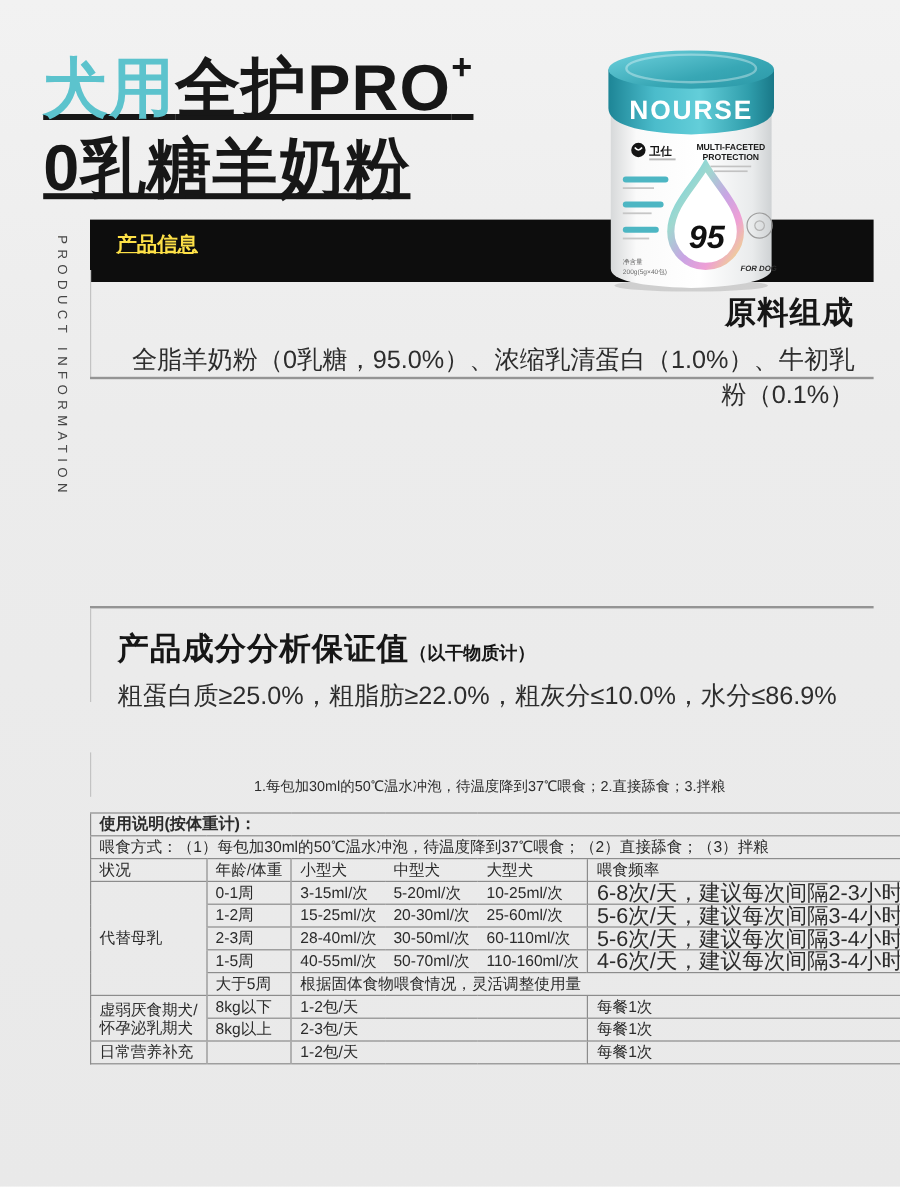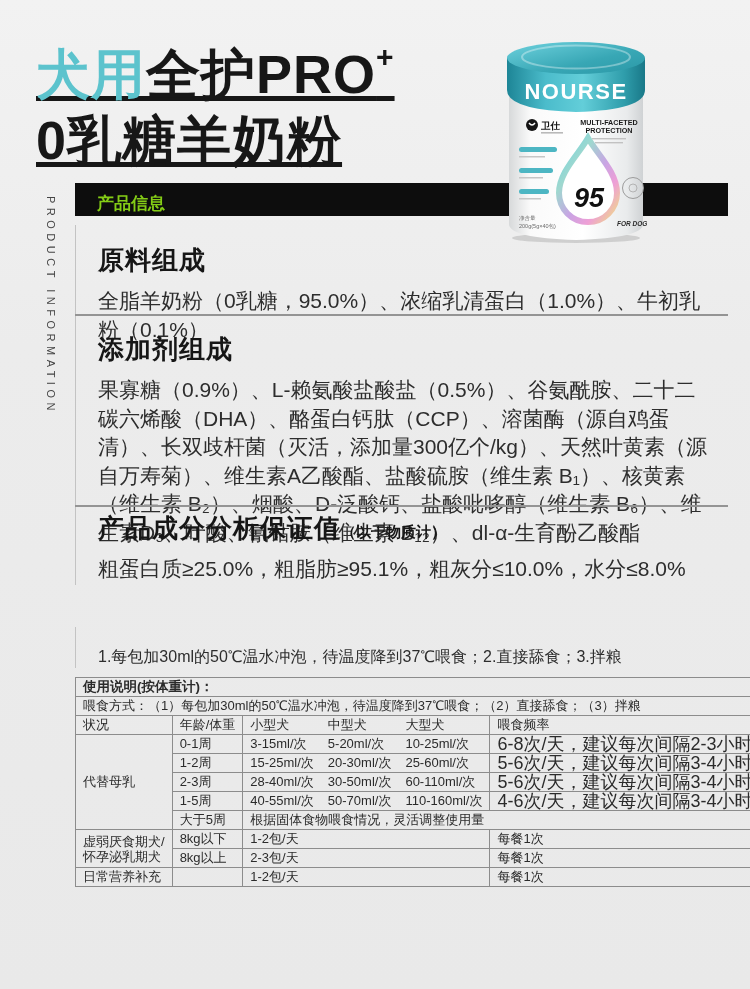--- a/index.html
+++ b/index.html
@@ -12,34 +12,34 @@
   
   .title { position:absolute; left:36px; top:24px; font-weight:900; color:#171717;
            font-size:54px; line-height:66px; letter-spacing:1px;text-decoration:underline; }
   .title .teal { color:#5cc3cd; }
   .title sup { font-size:30px; font-weight:900; vertical-align:26px; }
   
   .side-label { position:absolute; left:57px; top:196px; transform:rotate(90deg);
                 transform-origin:0 0; white-space:nowrap; font-size:11px;
                 letter-spacing:4.5px; color:#454545; }
   
-  .bar { position:absolute; left:75px; width:653px; height:33px; background:#0d0d0d;
-         color:#84cc16; font-size:17px; font-weight:bold; line-height:42px;
-         padding-left:22px; }
+  .bar { position:absolute; left:75px; width:653px; height:52px; background:#0d0d0d;
+         color:#fde047; font-size:17px; font-weight:bold; line-height:42px;
+         padding-left:22px;text-decoration:underline; }
   .bar1 { top:183px; }
   .bar2 { top:585px; }
   
   .sec { position:absolute; left:75px; width:653px; border-left:1px solid #c3c3c3;
          padding:18px 16px 0 22px; }
   .sec h2 { font-size:26px; font-weight:800; color:#161616; margin-bottom:9px; letter-spacing:1px; }
   .sec h2 .note { font-size:15px; font-weight:700; letter-spacing:0; }
   .sec p { font-size:21px; line-height:28.5px; color:#2d2d2d; }
   .rule { position:absolute; left:75px; width:653px; border-top:2px solid #949494; }
   .feed-line { position:absolute; left:75px; top:627px; width:653px; border-left:1px solid #c3c3c3;
-               padding:20px 10px 0 22px; font-size:16px; color:#2d2d2d; }
+               padding:20px 10px 0 22px; font-size:12px; color:#2d2d2d;text-align:center; }
   
   table { position:absolute; left:75px; top:677px; width:653px; border-collapse:collapse;
           font-size:13px; color:#2b2b2b; }
   table, td { border:0; }
   table { border:1px solid #8c8c8c; }
   td { border-top:1px solid #8c8c8c; padding:1px 7px; height:19px; line-height:16px;
        white-space:nowrap; vertical-align:middle; text-align:left; }
   td.bl { border-left:1px solid #8c8c8c; }
   tr.usage-title td { font-weight:bold; font-size:13.5px;margin-top:35px; }
   td.freq { font-size:18px; }
@@ -114,37 +114,33 @@
     </g>
     <path d="M92 108 C101 124, 121 142, 121 163 A29 29 0 1 1 63 163 C63 142, 83 124, 92 108 Z" fill="#ffffff" stroke="url(#dropRing)" stroke-width="6"></path>
     <text x="93" y="177" text-anchor="middle" font-size="27" font-weight="bold" font-style="italic" fill="#101010">95</text>
     <circle cx="137" cy="158" r="10.5" fill="none" stroke="#9c9c9c" stroke-width="1"></circle>
     <circle cx="137" cy="158" r="4" fill="none" stroke="#b3b3b3" stroke-width="1"></circle>
     <text x="121" y="196" font-size="6.5" font-weight="bold" font-style="italic" fill="#2a2a2a">FOR DOG</text>
     <text x="23" y="190" font-size="5.5" fill="#6b6b6b">净含量</text>
     <text x="23" y="198" font-size="5.5" fill="#6b6b6b">200g(5g×40包)</text>
   </svg>
 
-  <div class="sec" style="top:225px;height:90px;">
+  <div class="sec" style="top:225px;height:90px;text-align:right;">
     <h2>原料组成</h2>
     <p>全脂羊奶粉（0乳糖，95.0%）、浓缩乳清蛋白（1.0%）、牛初乳粉（0.1%）</p>
   </div>
 
   <div class="rule" style="top:314px;"></div>
 
-  <div class="sec" style="top:316px;height:189px;padding-top:16px;">
-    <h2>添加剂组成</h2>
-    <p>果寡糖（0.9%）、L-赖氨酸盐酸盐（0.5%）、谷氨酰胺、二十二碳六烯酸（DHA）、酪蛋白钙肽（CCP）、溶菌酶（源自鸡蛋清）、长双歧杆菌（灭活，添加量300亿个/kg）、天然叶黄素（源自万寿菊）、维生素A乙酸酯、盐酸硫胺（维生素 B₁）、核黄素（维生素 B₂）、烟酸、D-泛酸钙、盐酸吡哆醇（维生素 B₆）、维生素D₃、叶酸、氰钴胺（维生素 B₁₂）、dl-α-生育酚乙酸酯</p>
-  </div>
 
   <div class="rule" style="top:505px;"></div>
 
-  <div class="sec" style="top:507px;height:78px;padding-top:4px;">
+  <div class="sec" style="top:507px;height:78px;padding-top:16px;">
     <h2><span>产品成分分析保证值</span><span class="note">（以干物质计）</span></h2>
-    <p>粗蛋白质≥25.0%，粗脂肪≥95.1%，粗灰分≤10.0%，水分≤8.0%</p>
+    <p>粗蛋白质≥25.0%，粗脂肪≥22.0%，粗灰分≤10.0%，水分≤86.9%</p>
   </div>
 
 
   <div class="feed-line">1.每包加30ml的50℃温水冲泡，待温度降到37℃喂食；2.直接舔食；3.拌粮</div>
 
   <table>
     <colgroup>
       <col style="width:98px">
         <col style="width:72px">
         <col style="width:94px">

